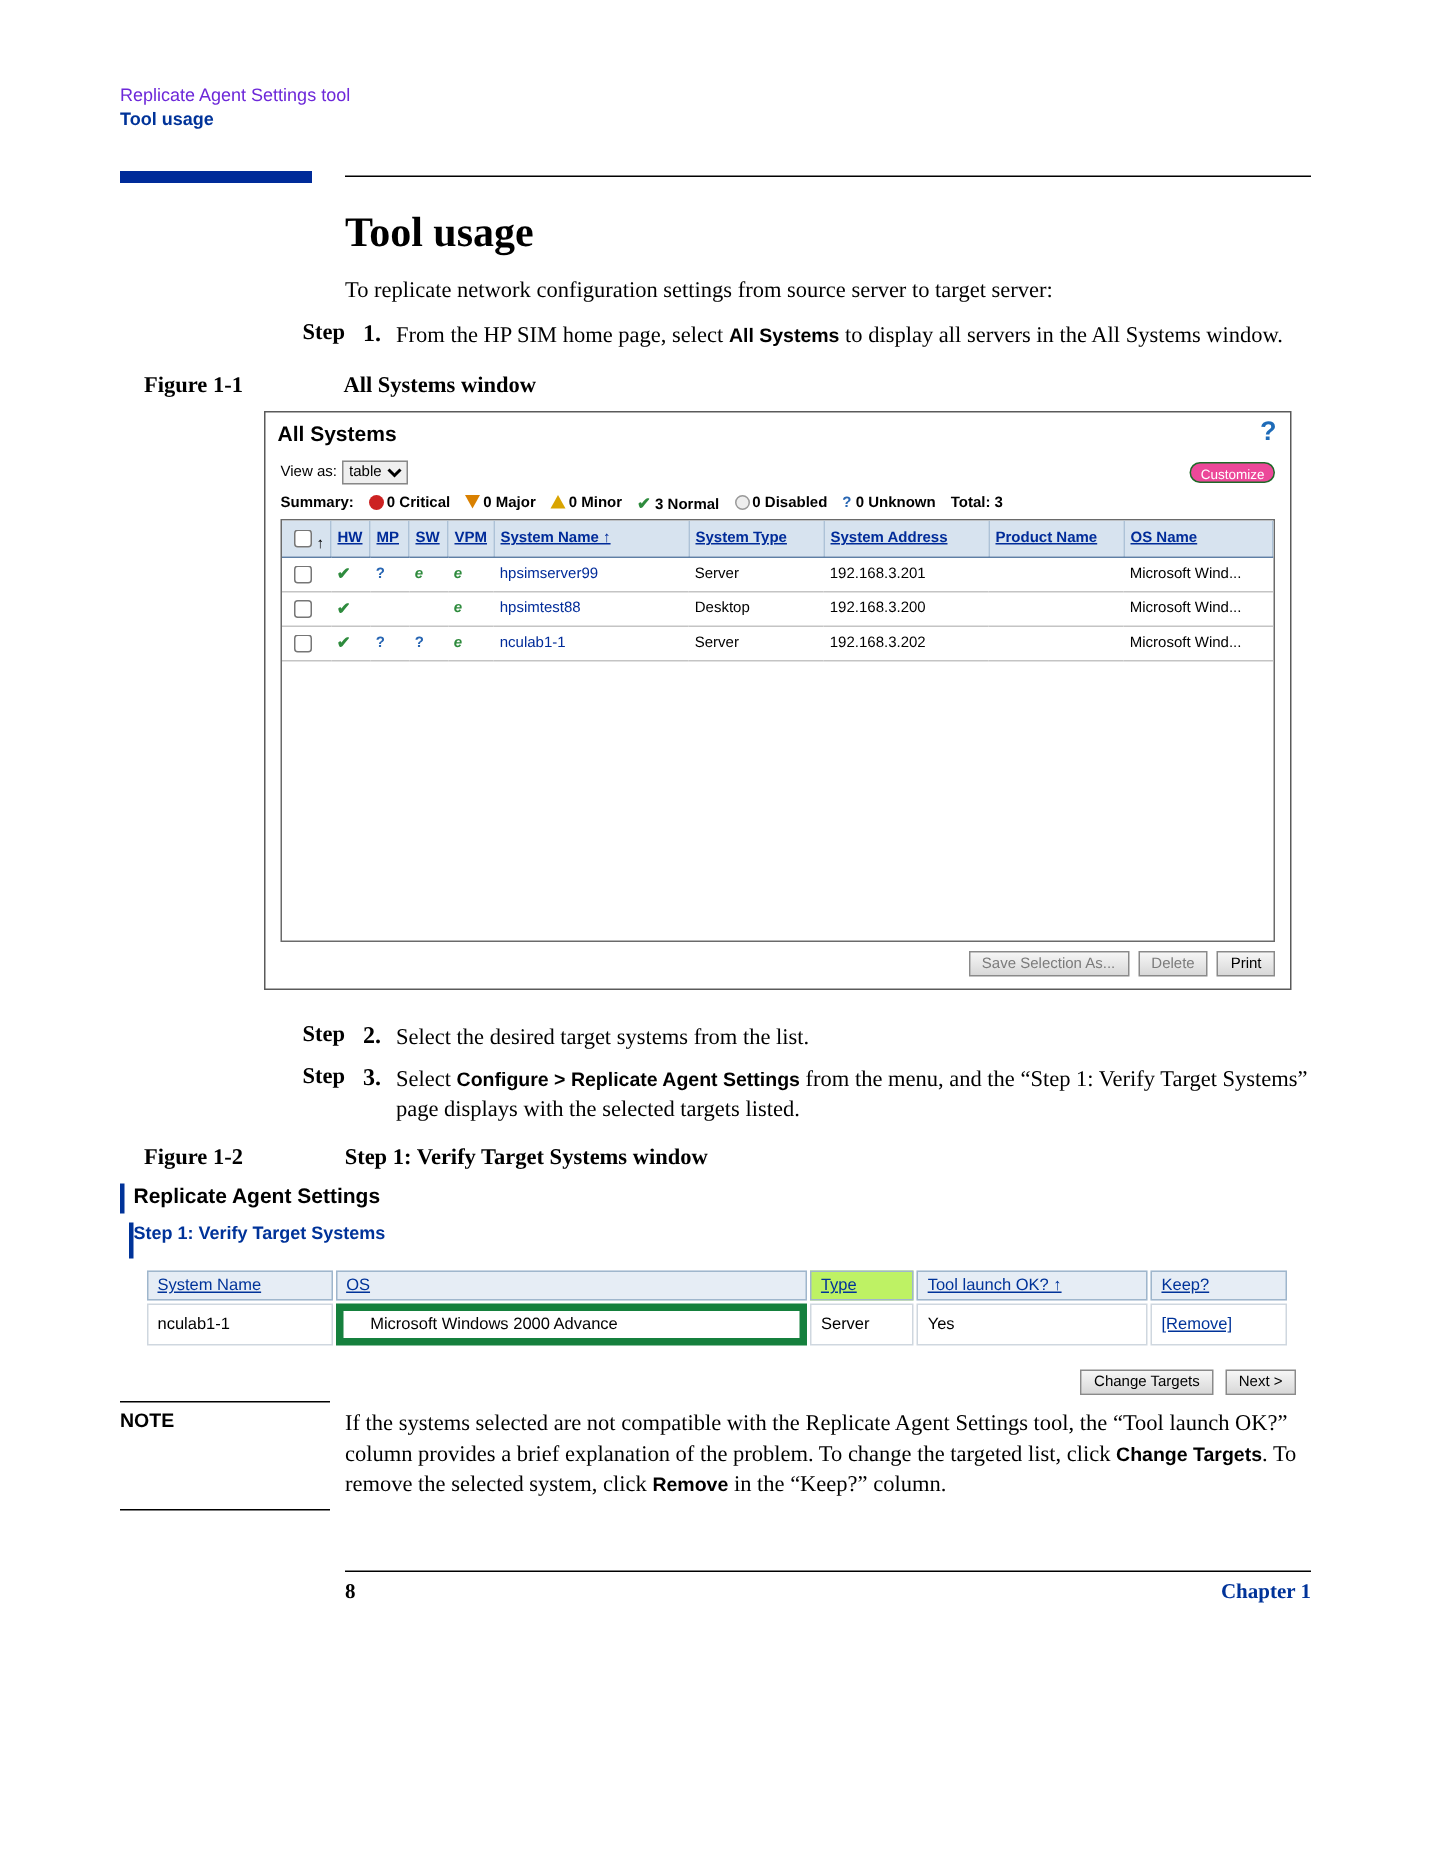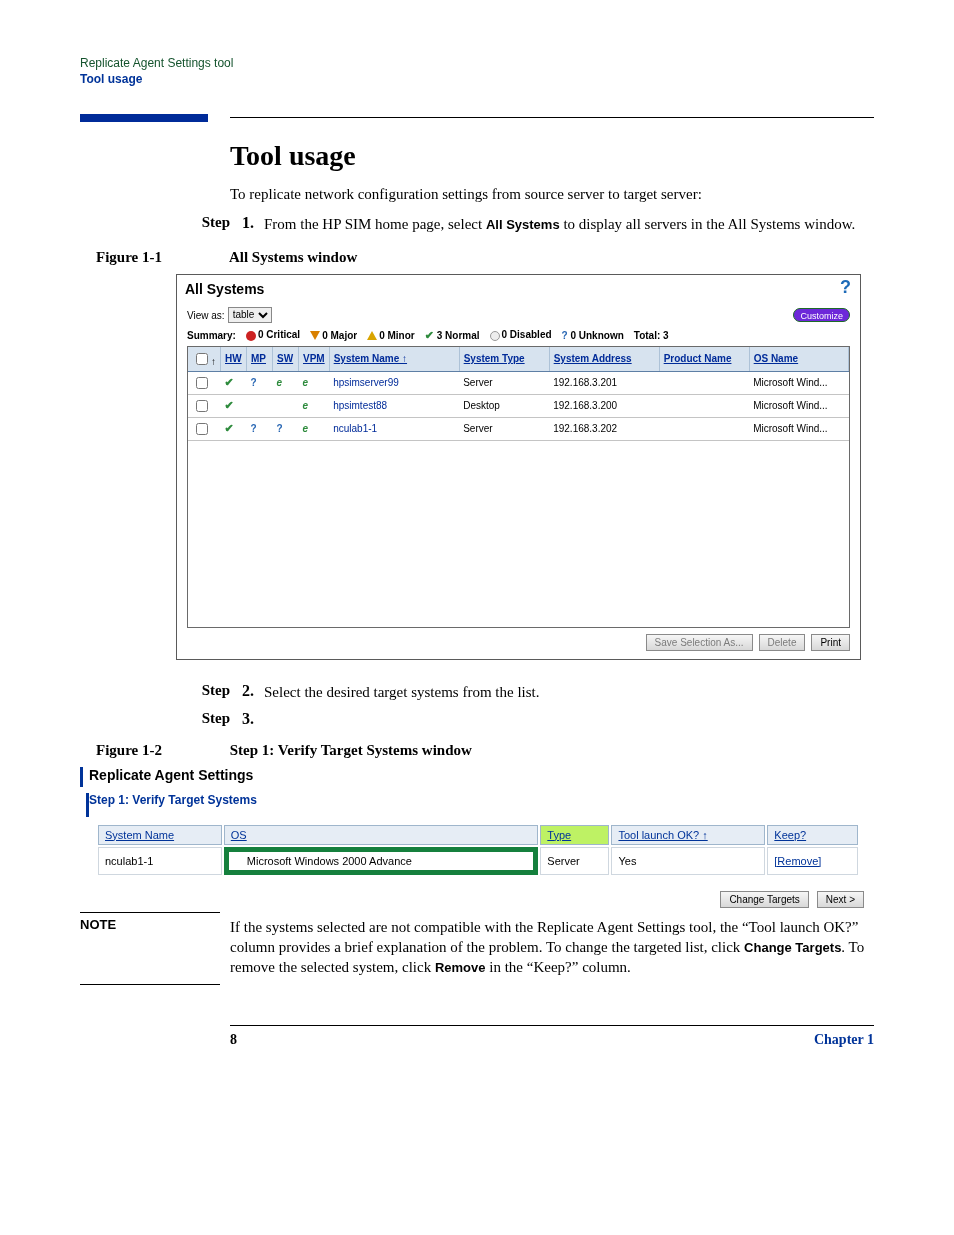--- a/index.html
+++ b/index.html
@@ -11,21 +11,21 @@
     width: 954px;
   }
   .page {
     padding: 56px 80px 40px 80px;
     box-sizing: border-box;
   }
   .header-block {
     margin-bottom: 24px;
   }
   .header-title {
-    color: #14532d;
+    color: #6d28d9;
     font-family: Arial, Helvetica, sans-serif;
     font-size: 12px;
   }
   .header-sub {
     color: #003399;
     font-family: Arial, Helvetica, sans-serif;
     font-weight: bold;
     font-size: 12px;
     margin-top: 2px;
   }
@@ -132,21 +132,21 @@
     align-items: center;
   }
   .fig11 .viewas-label { font-size: 10px; text-align: right; }
   .fig11 select {
     font-size: 10px;
     height: 16px;
     background: #efefef;
     border: 1px solid #888;
   }
   .customize-btn {
-    background: #6d28d9;
+    background: #ec4899;
     color: #fff;
     border: 1px solid #1d6a28;
     border-radius: 8px;
     font-size: 9px;
     padding: 1px 6px;
     height: 14px;
     line-height: 12px;
   }
   .fig11 .summary {
     padding: 2px 10px 4px 10px;
@@ -433,20 +433,23 @@
 
   <div class="step-row" style="margin-top:22px">
     <div class="step-label">Step</div>
     <div class="step-num">2.</div>
     <div class="step-text">Select the desired target systems from the list.</div>
   </div>
 
   <div class="step-row">
     <div class="step-label">Step</div>
     <div class="step-num">3.</div>
+    <div class="step-text">
+      <span>Select </span><span class="sans-bold">Configure &gt; Replicate Agent Settings</span><span> from the menu, and the “Step 1: Verify Target Systems” page displays with the selected targets listed.</span>
+    </div>
   </div>
 
   <div class="figure-caption">
     <span class="figlabel">Figure 1-2</span>
     <span>Step 1: Verify Target Systems window</span>
   </div>
 
   <div class="fig12-outer">
     <div class="fig12">
       <div class="ras-title">Replicate Agent Settings</div>

